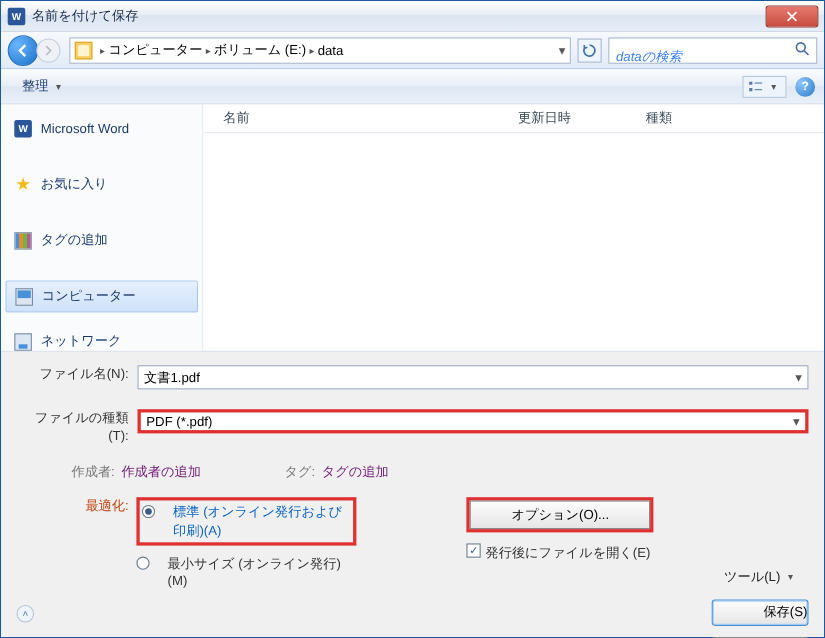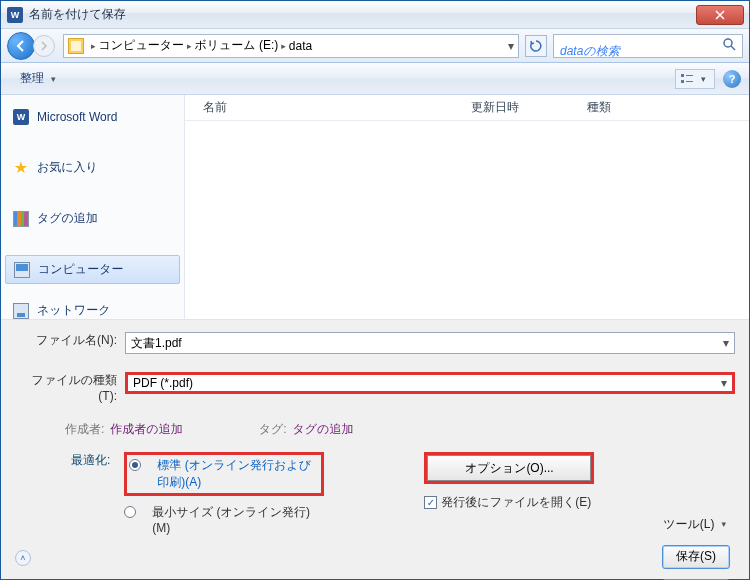--- a/index.html
+++ b/index.html
@@ -51,41 +51,41 @@
 .field-label { width:110px; text-align:right; padding-right:8px; color:#333;}
 .field-input { flex:1; height:22px; border:1px solid #9aa8bd; background:#fff; padding:0 5px; display:flex; align-items:center; }
 .field-input.dd::after { content:"▾"; margin-left:auto; color:#555; }
 .red-box { border:3px solid #e03030 !important; }
 .meta-row { display:flex; margin-top:6px; }
 .meta-block { display:flex; gap:6px; }
 .meta-label { color:#777; }
 .meta-link { color:#701a75; }
 .opt-section { display:flex; margin-top:14px; }
 .opt-left { margin-left:56px; }
-.opt-label { color:#0c4a6e; width:50px; display:inline-block; padding-right:4px;}
+.opt-label { color:#c2410c; text-align:right; width:50px; display:inline-block; padding-right:4px;}
 .radio-group { display:inline-block; vertical-align:top; }
 .radio-item { display:flex; gap:16px; align-items:flex-start; margin-bottom:8px; }
 .radio-circle { width:12px; height:12px; border:1px solid #6a7a8e; border-radius:50%; margin-top:2px; background:#fff; display:flex; align-items:center; justify-content:center; flex-shrink:0;}
 .radio-circle.checked::after { content:""; width:6px; height:6px; background:#3a5a8a; border-radius:50%; display:block; }
 .radio-text { color:#0a62c4; max-width:160px; line-height:1.4; }
 .radio-text.plain { color:#333; }
 .rb-std { border:3px solid #e03030; padding:2px 4px 2px 2px; }
 .opt-right { margin-left:100px; }
 .option-btn { width:164px; height:26px; background: linear-gradient(to bottom, #fdfdfd, #e6e6e6); border:1px solid #8a8a8a; display:flex; align-items:center; justify-content:center; }
 .option-btn-wrap { border:3px solid #e03030; display:inline-block; padding:0; }
-.checkbox-row { display:flex; align-items:center; gap:4px; margin-top:10px; }
+.checkbox-row { display:flex; align-items:flex-start; gap:4px; margin-top:10px; }
 .cb { width:13px; height:13px; border:1px solid #6a7a8e; background:#fff; display:flex; align-items:center; justify-content:center; flex-shrink:0;}
 .cb.checked::after { content:"✓"; font-size:10px; color:#2a5aa5; }
 .cb-text { color:#333; max-width:160px; line-height:1.4;}
 .footer { position:absolute; bottom:0; left:0; right:0; height:42px; display:flex; align-items:center; padding:0 14px; }
 .hide-folders { display:flex; align-items:center; gap:6px; color:#333; }
 .chev-up { width:16px; height:16px; border:1px solid #b5c2d6; border-radius:50%; background:#eef4fb; display:flex; align-items:center; justify-content:center; font-size:9px; color:#4a6fa5;}
 .footer-right { margin-left:auto; display:flex; align-items:center; gap:10px;flex-direction:column;}
 .tool-btn { padding:2px 6px; color:#222; display:flex; align-items:center; gap:4px;}
-.btn { width:68px; height:24px; background:linear-gradient(to bottom,#fdfdfd,#e5e5e5); border:1px solid #8a8a8a; border-radius:3px; display:flex; align-items:center; justify-content:center;}
+.btn { width:88px; height:24px; background:linear-gradient(to bottom,#fdfdfd,#e5e5e5); border:1px solid #8a8a8a; border-radius:3px; display:flex; align-items:center; justify-content:flex-end;}
 .btn.primary { border:1px solid #4a90d9; box-shadow: 0 0 0 1px #a7d1ff inset; }
 </style>
 </head>
 <body>
 
 <div class="window">
 
   <div class="titlebar">
     <div class="titlebar-icon">
         <span>W</span>

